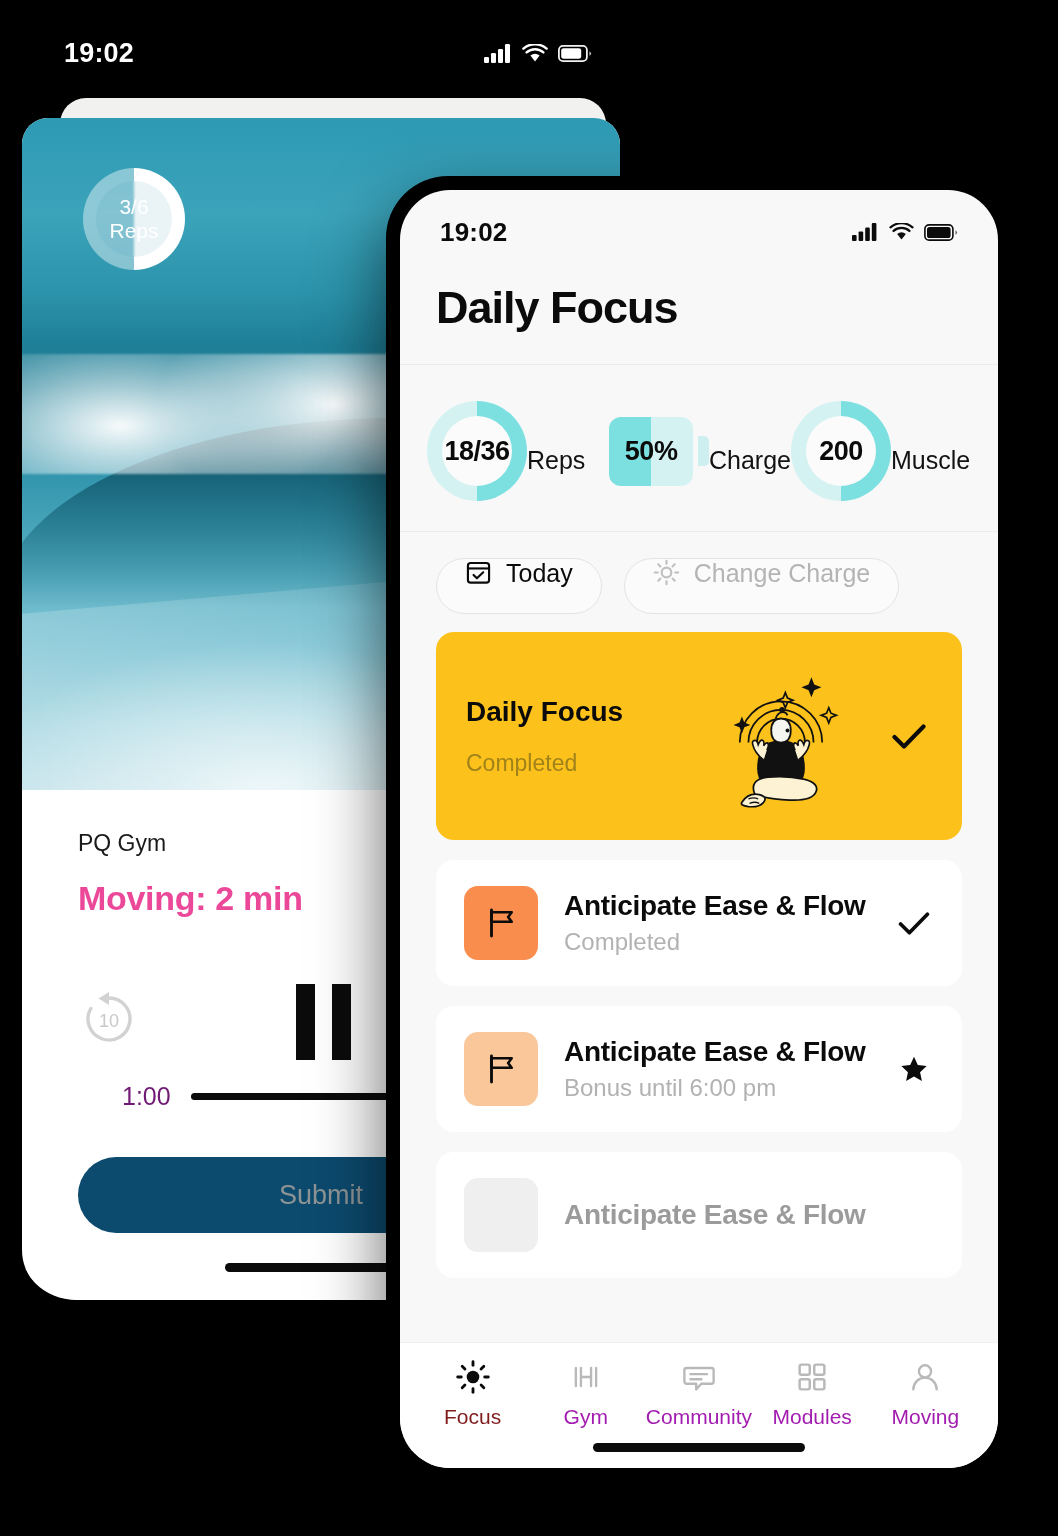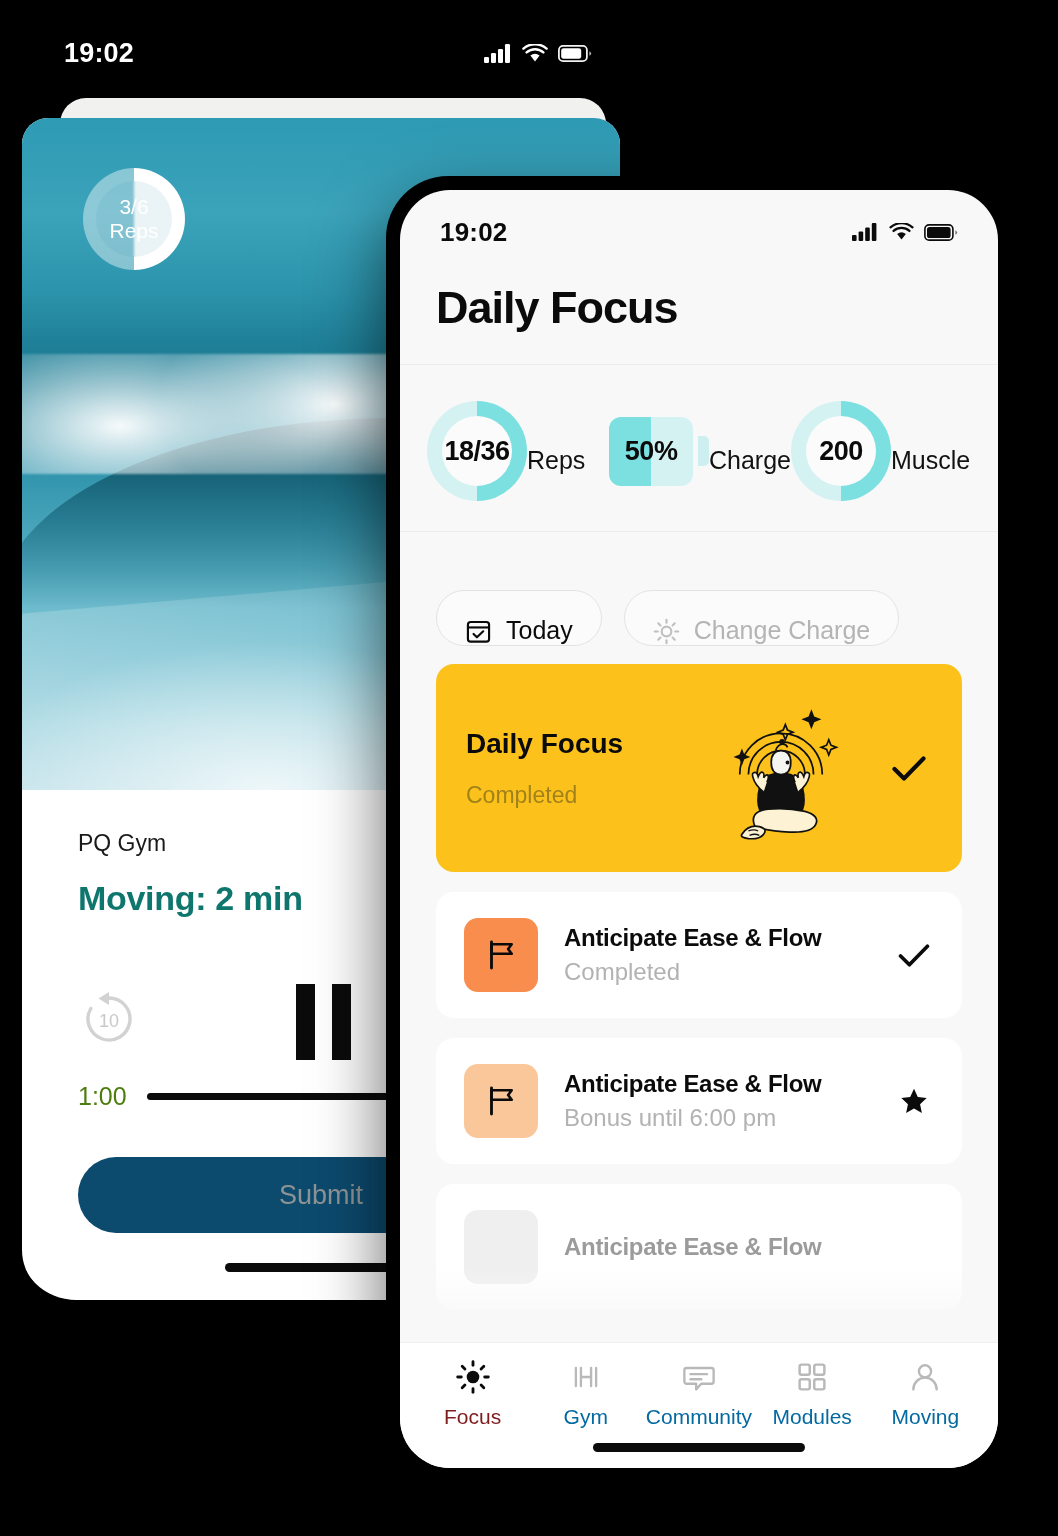--- a/index.html
+++ b/index.html
@@ -58,27 +58,27 @@
     position:absolute;left:61px;top:50px;width:102px;height:102px;border-radius:50%;
     background:conic-gradient(from 0deg,#ffffff 0deg 180deg, rgba(255,255,255,.42) 180deg 360deg);
     display:flex;align-items:center;justify-content:center;
   }
   .reps-ring::after{content:"";position:absolute;left:13px;top:13px;width:76px;height:76px;border-radius:50%;
     background:rgba(46,150,175,.10);backdrop-filter:blur(1px);}
   .reps-ring .rtxt{position:relative;z-index:2;text-align:center;color:#fff;line-height:1.16;font-size:21px;font-weight:500;}
 
   .pb-body{position:absolute;left:0;top:672px;width:100%;padding:40px 56px 0;box-sizing:border-box;}
   .pb-kicker{font-size:23px;color:#1a1a1a;font-weight:400;}
-  .pb-title{font-size:34px;font-weight:700;color:#0f766e;margin-top:22px;letter-spacing:-.3px;}
+  .pb-title{font-size:34px;font-weight:700;color:#ec4899;margin-top:22px;letter-spacing:-.3px;}
   .pb-controls{margin-top:66px;position:relative;height:84px;}
   .rewind{position:absolute;left:0;top:4px;width:62px;height:62px;}
   .pause{position:absolute;left:218px;top:0;display:flex;gap:17px;}
   .pause i{display:block;width:19px;height:76px;background:#0b0b0b;}
   .pb-slider{margin-top:14px;display:flex;align-items:center;gap:20px;}
-  .pb-slider .t{font-size:25px;font-weight:500;color:#4d7c0f;}
+  .pb-slider .t{font-size:25px;font-weight:500;color:#701a75;margin-left:44px;}
   .pb-track{position:relative;flex:1;height:7px;background:#e8e8e8;border-radius:4px;}
   .pb-fill{position:absolute;left:0;top:0;height:7px;width:73%;background:#0b0b0b;border-radius:4px;}
   .pb-knob{position:absolute;left:73%;top:50%;transform:translate(-50%,-50%);width:23px;height:23px;border-radius:50%;background:#0b0b0b;}
   .pb-submit{margin-top:46px;height:76px;border-radius:38px;background:#0c4a6e;
     display:flex;align-items:center;justify-content:center;color:#8e9495;font-size:27px;font-weight:500;}
   .pb-home{position:absolute;left:50%;transform:translateX(-50%);bottom:28px;width:192px;height:9px;border-radius:6px;background:#0b0b0b;}
 
   
   .phone-front{
     position:absolute;left:386px;top:176px;width:626px;height:1306px;
@@ -106,50 +106,50 @@
   .batt-body{width:86px;height:69px;border-radius:12px;overflow:hidden;position:relative;display:flex;justify-content:space-between;}
   .batt-body .lft{width:50%;height:100%;background:#7ce0e0;}
   .batt-body .rgt{width:50%;height:100%;background:#d4f2f2;}
   .batt-body .lbl{position:absolute;inset:0;display:flex;align-items:center;justify-content:center;
     font-size:27px;font-weight:700;color:#0b0b0b;letter-spacing:-.5px;}
   .batt-nub{width:11px;height:30px;border-radius:0 5px 5px 0;background:#cdeff0;margin-left:5px;}
   .stat-label{margin-top:18px;font-size:25px;color:#121212;font-weight:400;}
 
   .chips{flex:0 0 auto;display:flex;gap:22px;padding:26px 36px 18px;}
   .chip{height:56px;border:1px solid #e3e3e3;border-radius:30px;background:#fbfbfb;
-    display:flex;align-items:flex-end;gap:14px;padding:0 28px;box-sizing:border-box;margin-top:32px;}
+    display:flex;align-items:flex-start;gap:14px;padding:0 28px;box-sizing:border-box;}
   .chip.on{color:#0b0b0b;}
   .chip.off{color:#b4b4b4;}
   .chip span{font-size:25px;font-weight:500;}
 
   .list{flex:1 1 auto;overflow:hidden;padding:0 36px;position:relative;}
   .focus-card{background:#fcc21b;border-radius:18px;padding:28px 30px;display:flex;align-items:center;position:relative;min-height:172px;box-sizing:border-box;}
   .fc-text{flex:0 0 auto;width:210px;}
   .fc-title{font-size:28px;font-weight:700;color:#0b0b0b;}
   .fc-desc{font-family:"Liberation Serif",serif;font-size:29px;line-height:1.28;color:#0b0b0b;margin-top:12px;}
   .fc-status{font-size:23px;color:#a0821a;margin-top:22px;}
   .fc-art{flex:1 1 auto;display:flex;align-items:center;justify-content:center;}
   .fc-check{flex:0 0 auto;width:46px;display:flex;align-items:center;justify-content:center;}
 
   .task{background:#fff;border-radius:18px;margin-top:20px;padding:26px 28px;display:flex;align-items:center;gap:26px;min-height:116px;box-sizing:border-box;}
   .tile{width:74px;height:74px;border-radius:14px;flex:0 0 auto;display:flex;align-items:center;justify-content:center;}
   .t-txt{flex:1 1 auto;}
-  .t-title{font-size:24px;font-weight:700;color:#0b0b0b;letter-spacing:-.3px;}
+  .t-title{font-size:28px;font-weight:700;color:#0b0b0b;letter-spacing:-.3px;}
   .t-sub{font-size:24px;color:#b2b2b2;margin-top:6px;}
   .t-mark{flex:0 0 auto;width:40px;display:flex;align-items:center;justify-content:center;}
 
   .fade{position:absolute;left:0;right:0;bottom:0;height:74px;
     background:linear-gradient(180deg,rgba(248,248,248,0) 0%,rgba(248,248,248,.92) 70%,#f8f8f8 100%);pointer-events:none;}
 
   .tabbar{flex:0 0 auto;background:#fff;padding:16px 16px 0;display:flex;justify-content:space-around;align-items:flex-start;
     border-top:1px solid #f0f0f0;}
   .tab{display:flex;flex-direction:column;align-items:center;gap:10px;width:112px;}
   .tab .lab{font-size:21px;}
   .tab.active .lab{color:#7f1d1d;font-weight:400;}
-  .tab.idle .lab{color:#0369a1;font-weight:400;}
+  .tab.idle .lab{color:#a21caf;font-weight:400;}
   .pf-home{flex:0 0 auto;background:#fff;padding:14px 0 16px;display:flex;justify-content:center;}
   .pf-home i{display:block;width:212px;height:9px;border-radius:6px;background:#0b0b0b;}
 </style>
 </head>
 <body>
 
 <div class="phone-back">
 
   <div class="pb-status">
     <div class="pb-time">19:02</div>

